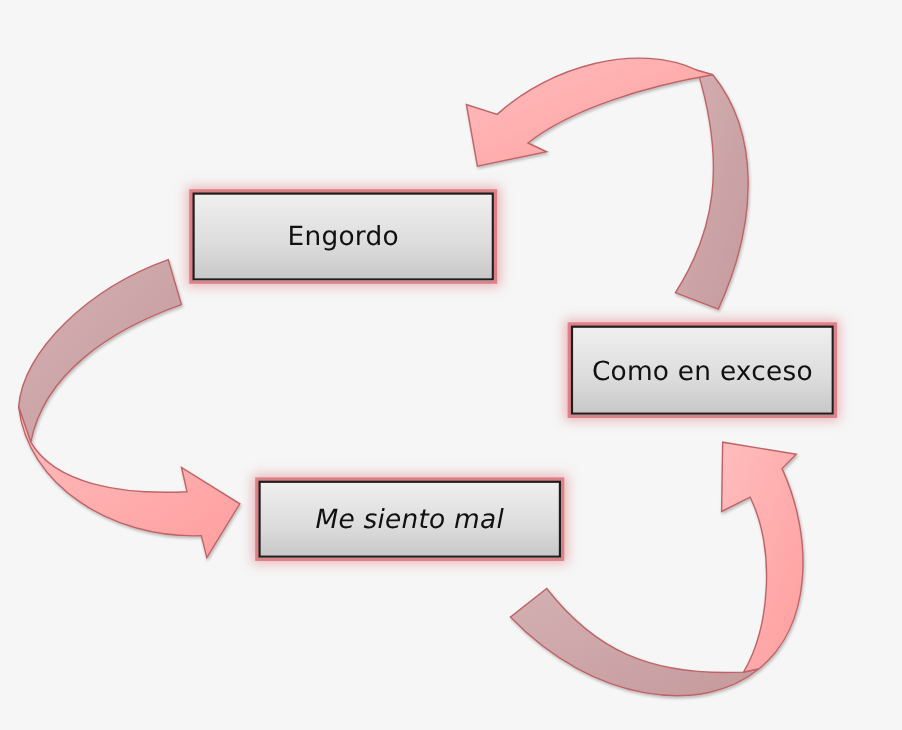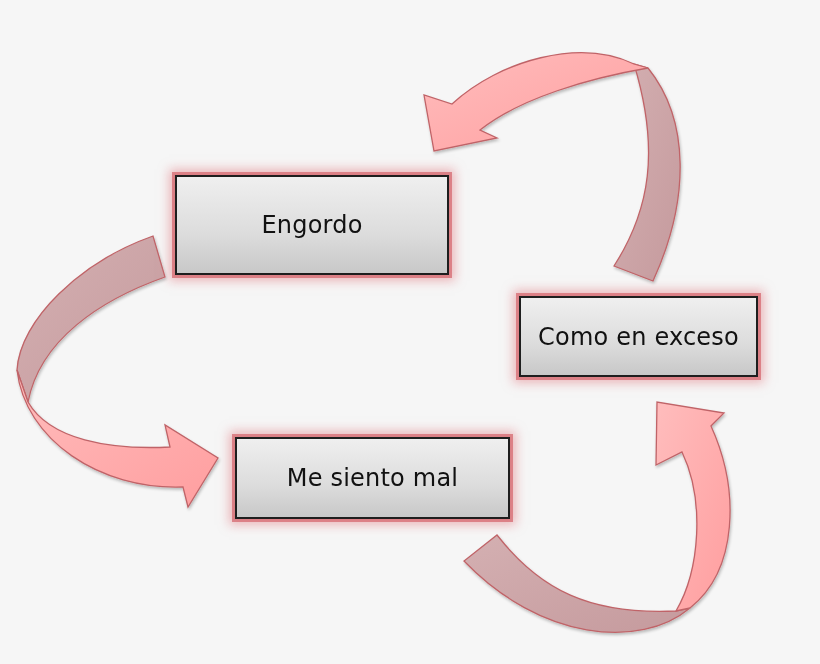--- a/index.html
+++ b/index.html
@@ -25,23 +25,23 @@
       border: 2px solid #1e1e1e;
       background: linear-gradient(to bottom, #efefef 0%, #dcdcdc 60%, #c8c8c8 100%);
       box-shadow: 0 0 0 3px rgba(214, 106, 112, 0.75), 0 0 10px 6px rgba(226, 130, 136, 0.55);
       display: flex;
       align-items: center;
       justify-content: center;
       color: #111;
       font-size: 24px;
       letter-spacing: 0.2px;
     }
-    .node-engordo { left: 175px; top: 175px; width: 274px; height: 100px; }
+    .node-engordo { left: 175px; top: 175px; width: 274px; height: 80px; }
     .node-exceso  { left: 519px; top: 296px; width: 239px; height: 81px; }
-    .node-mal     { left: 235px; top: 437px; width: 275px; height: 82px; }
+    .node-mal     { left: 235px; top: 437px; width: 275px; height: 70px; font-style: italic; }
     svg.arrows {
       position: absolute;
       left: 0; top: 0;
       width: 820px; height: 664px;
       overflow: visible;
     }
   </style>
 </head>
 <body>
 

